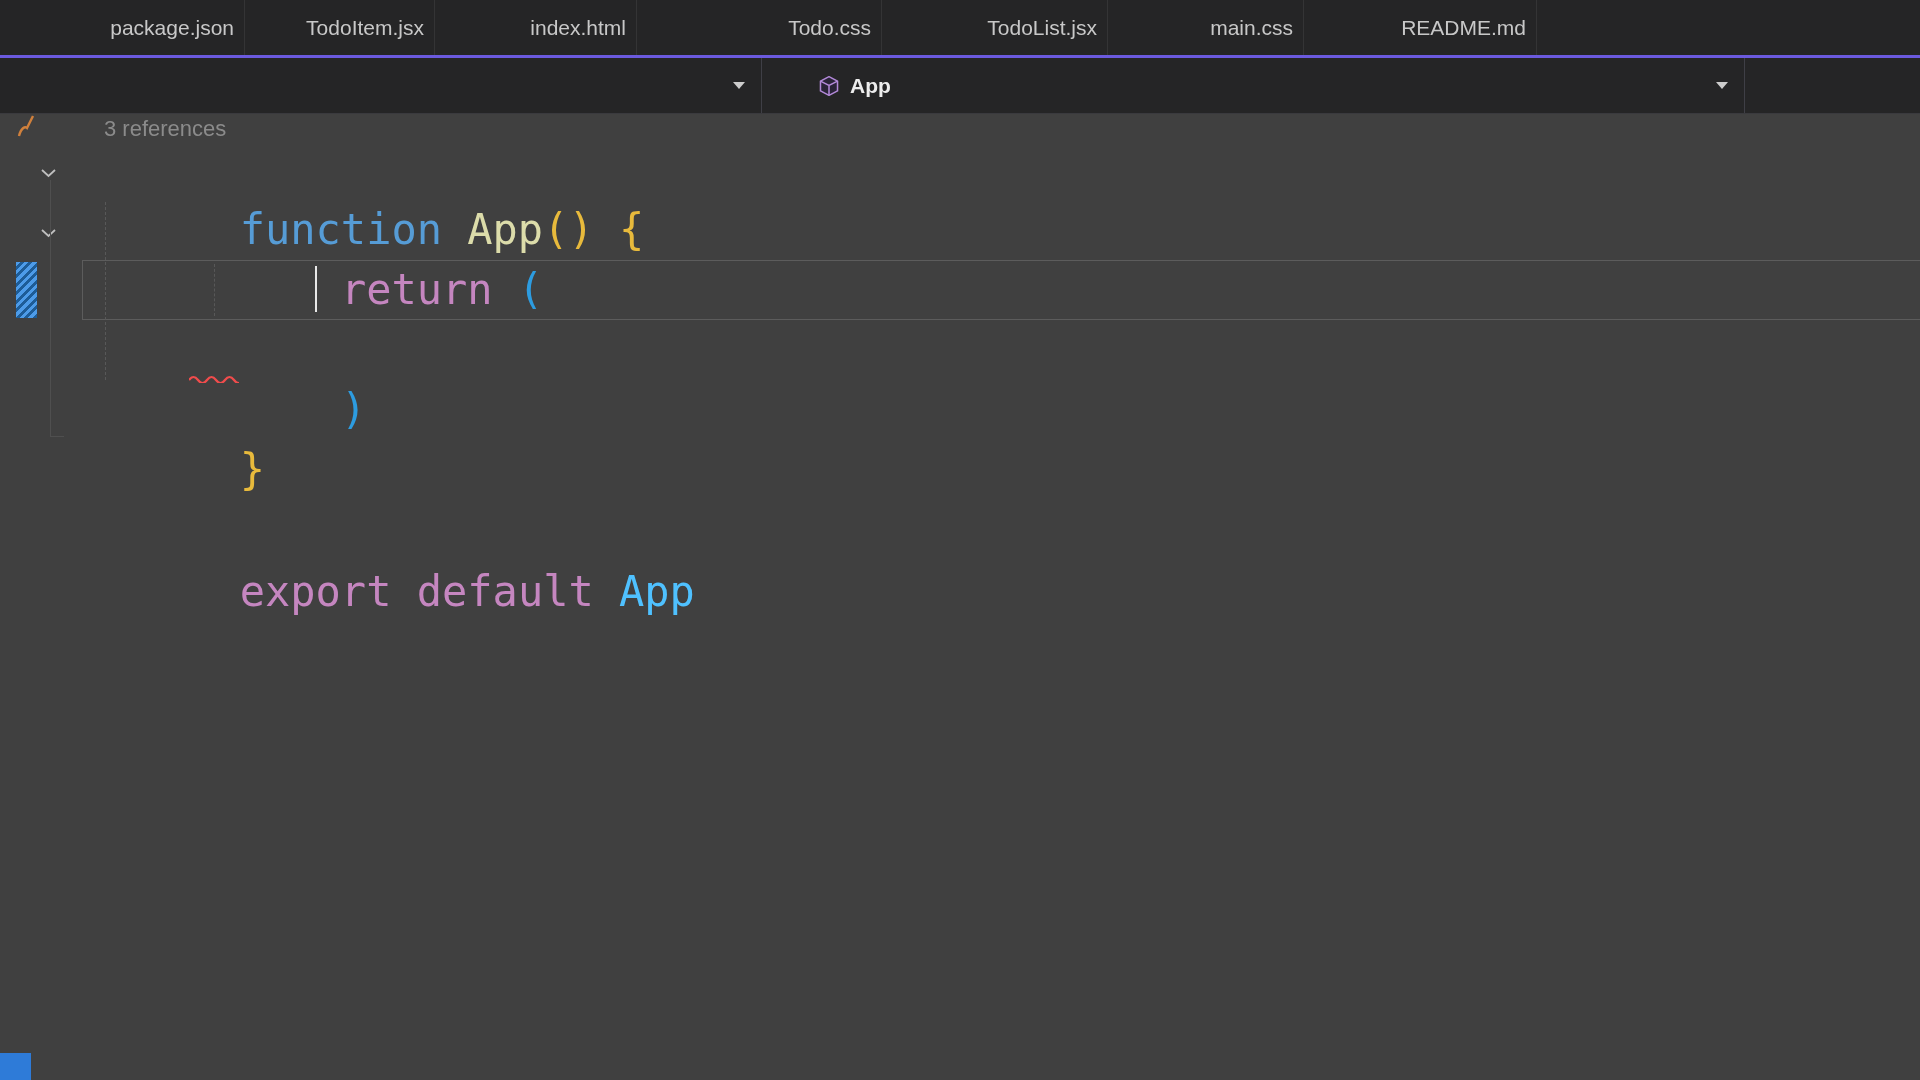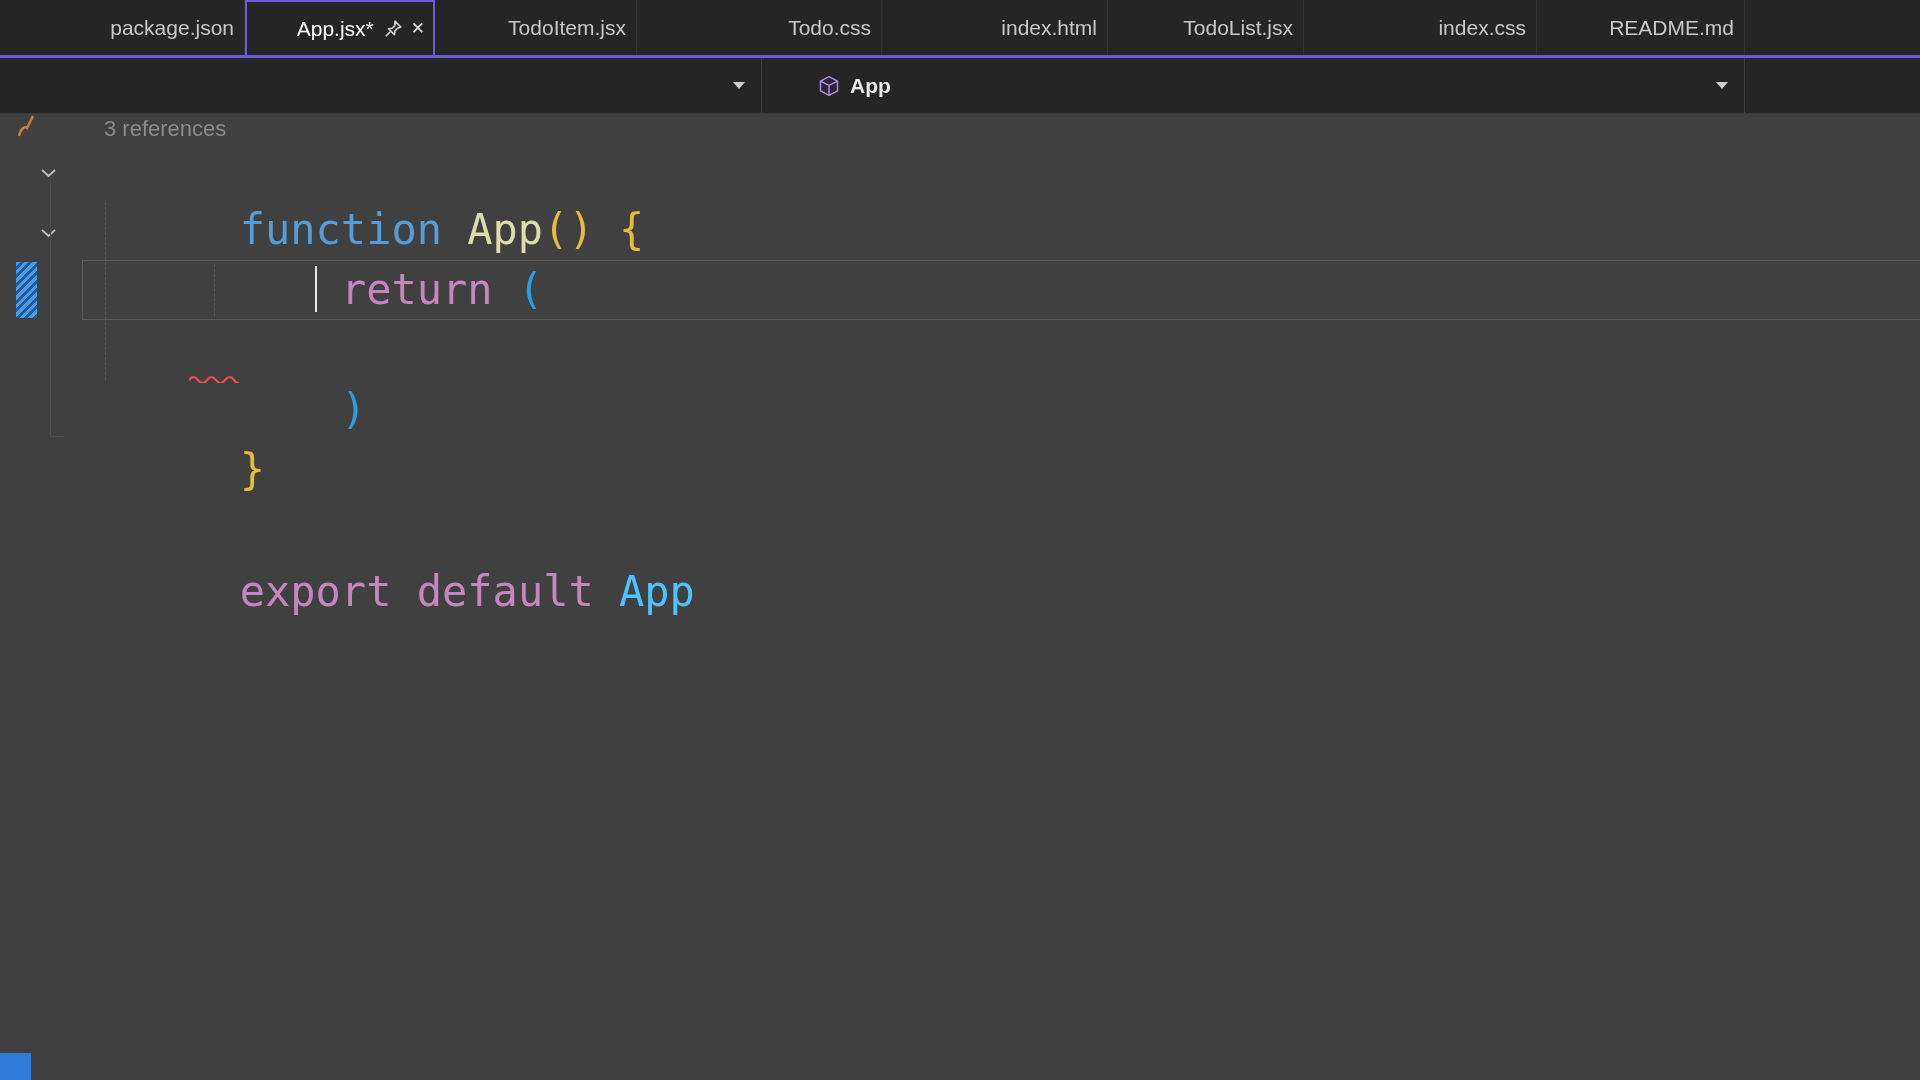--- a/index.html
+++ b/index.html
@@ -72,44 +72,34 @@
 </style>
 </head>
 <body>
 
 <div class="screen">
 
   <div class="tabbar">
     <div class="tab">
       <span class="tab-label">package.json</span>
     </div>
-    <div class="tab active">
-      <span class="tab-label">App.jsx*</span>
-      <span class="pin">
-        <svg width="19" height="19" viewBox="0 0 16 16">
-          <path fill="none" stroke="#CFCFCF" stroke-width="1.4" stroke-linejoin="round" d="M9.2 1.8l5 5-2.8 1-2.2 2.2-.4 3.2-5-5 3.2-.4 2.2-2.2z"></path>
-          <path stroke="#CFCFCF" stroke-width="1.4" d="M5.2 10.8L1.5 14.5"></path>
-        </svg>
-      </span>
-      <span class="close">✕</span>
+    <div class="tab">
+      <span class="tab-label">TodoItem.jsx</span>
     </div>
     <div class="tab">
-      <span class="tab-label">TodoItem.jsx</span>
+      <span class="tab-label">index.html</span>
     </div>
     <div class="tab">
       <span class="tab-label">Todo.css</span>
     </div>
     <div class="tab">
-      <span class="tab-label">index.html</span>
-    </div>
-    <div class="tab">
       <span class="tab-label">TodoList.jsx</span>
     </div>
     <div class="tab">
-      <span class="tab-label">index.css</span>
+      <span class="tab-label">main.css</span>
     </div>
     <div class="tab">
       <span class="tab-label">README.md</span>
     </div>
   </div>
 
   <div class="navbar">
     <div class="nav-sec nav-left">
       <span class="chev"></span>
     </div>

